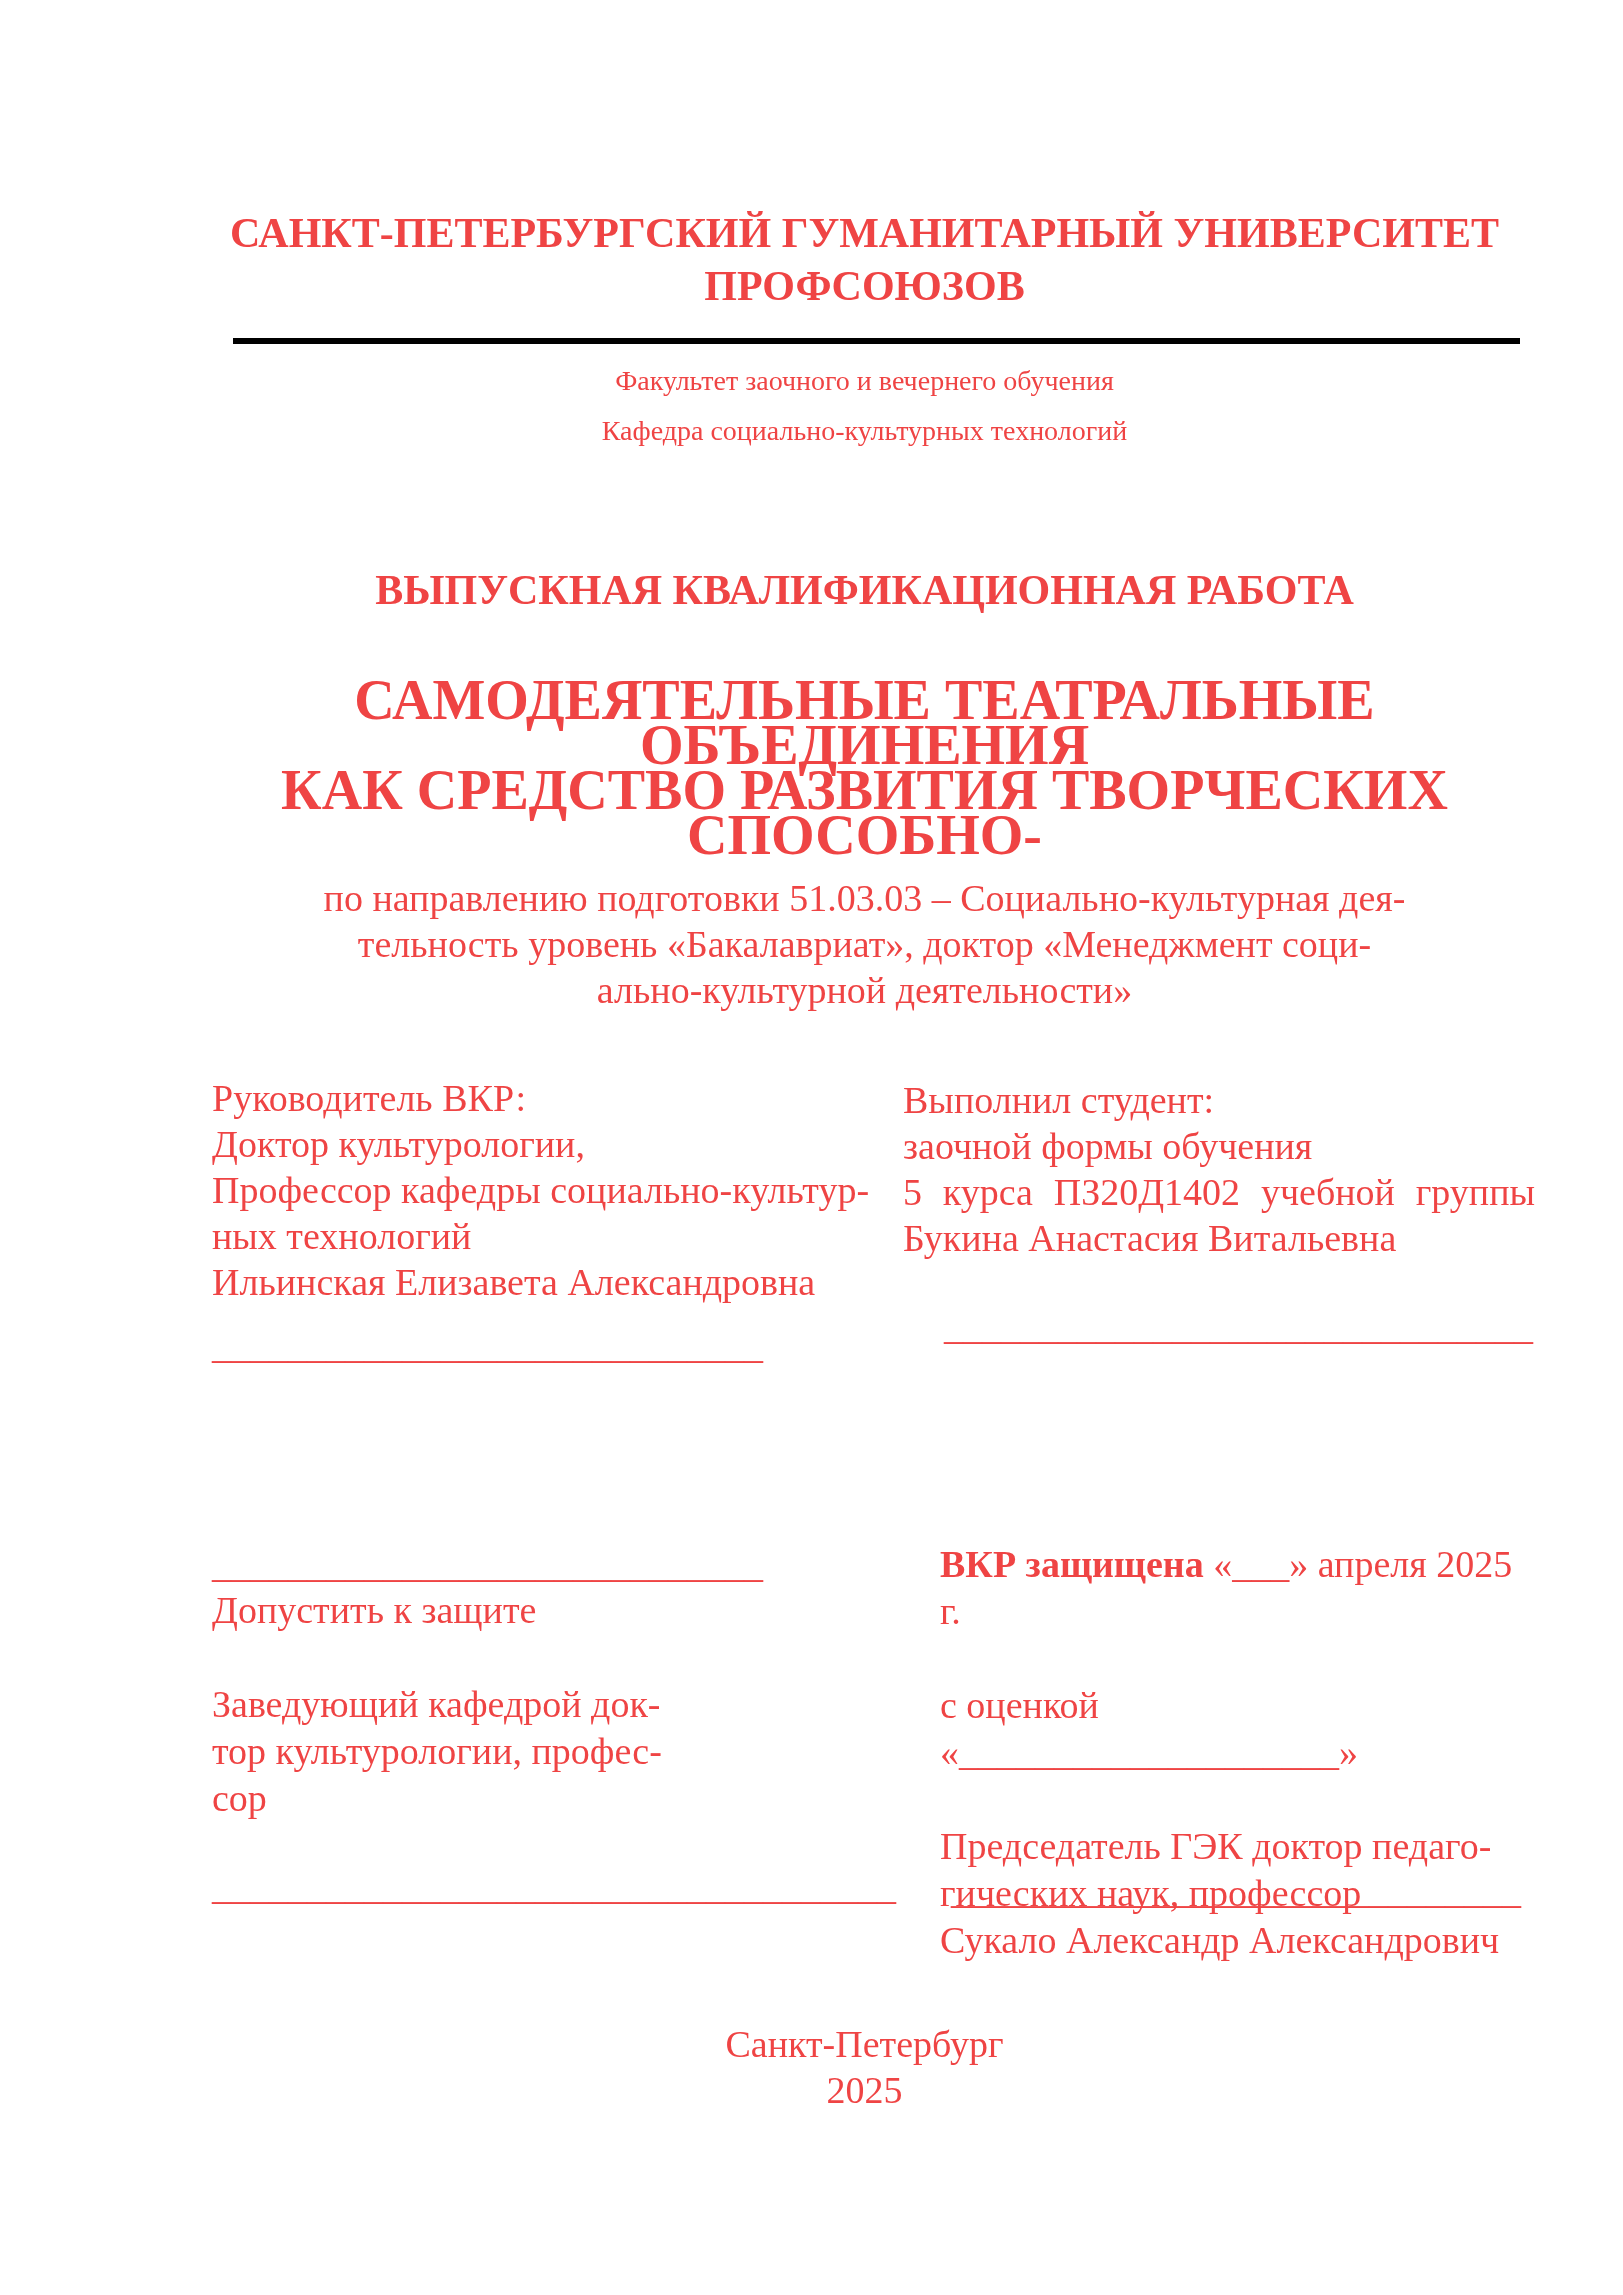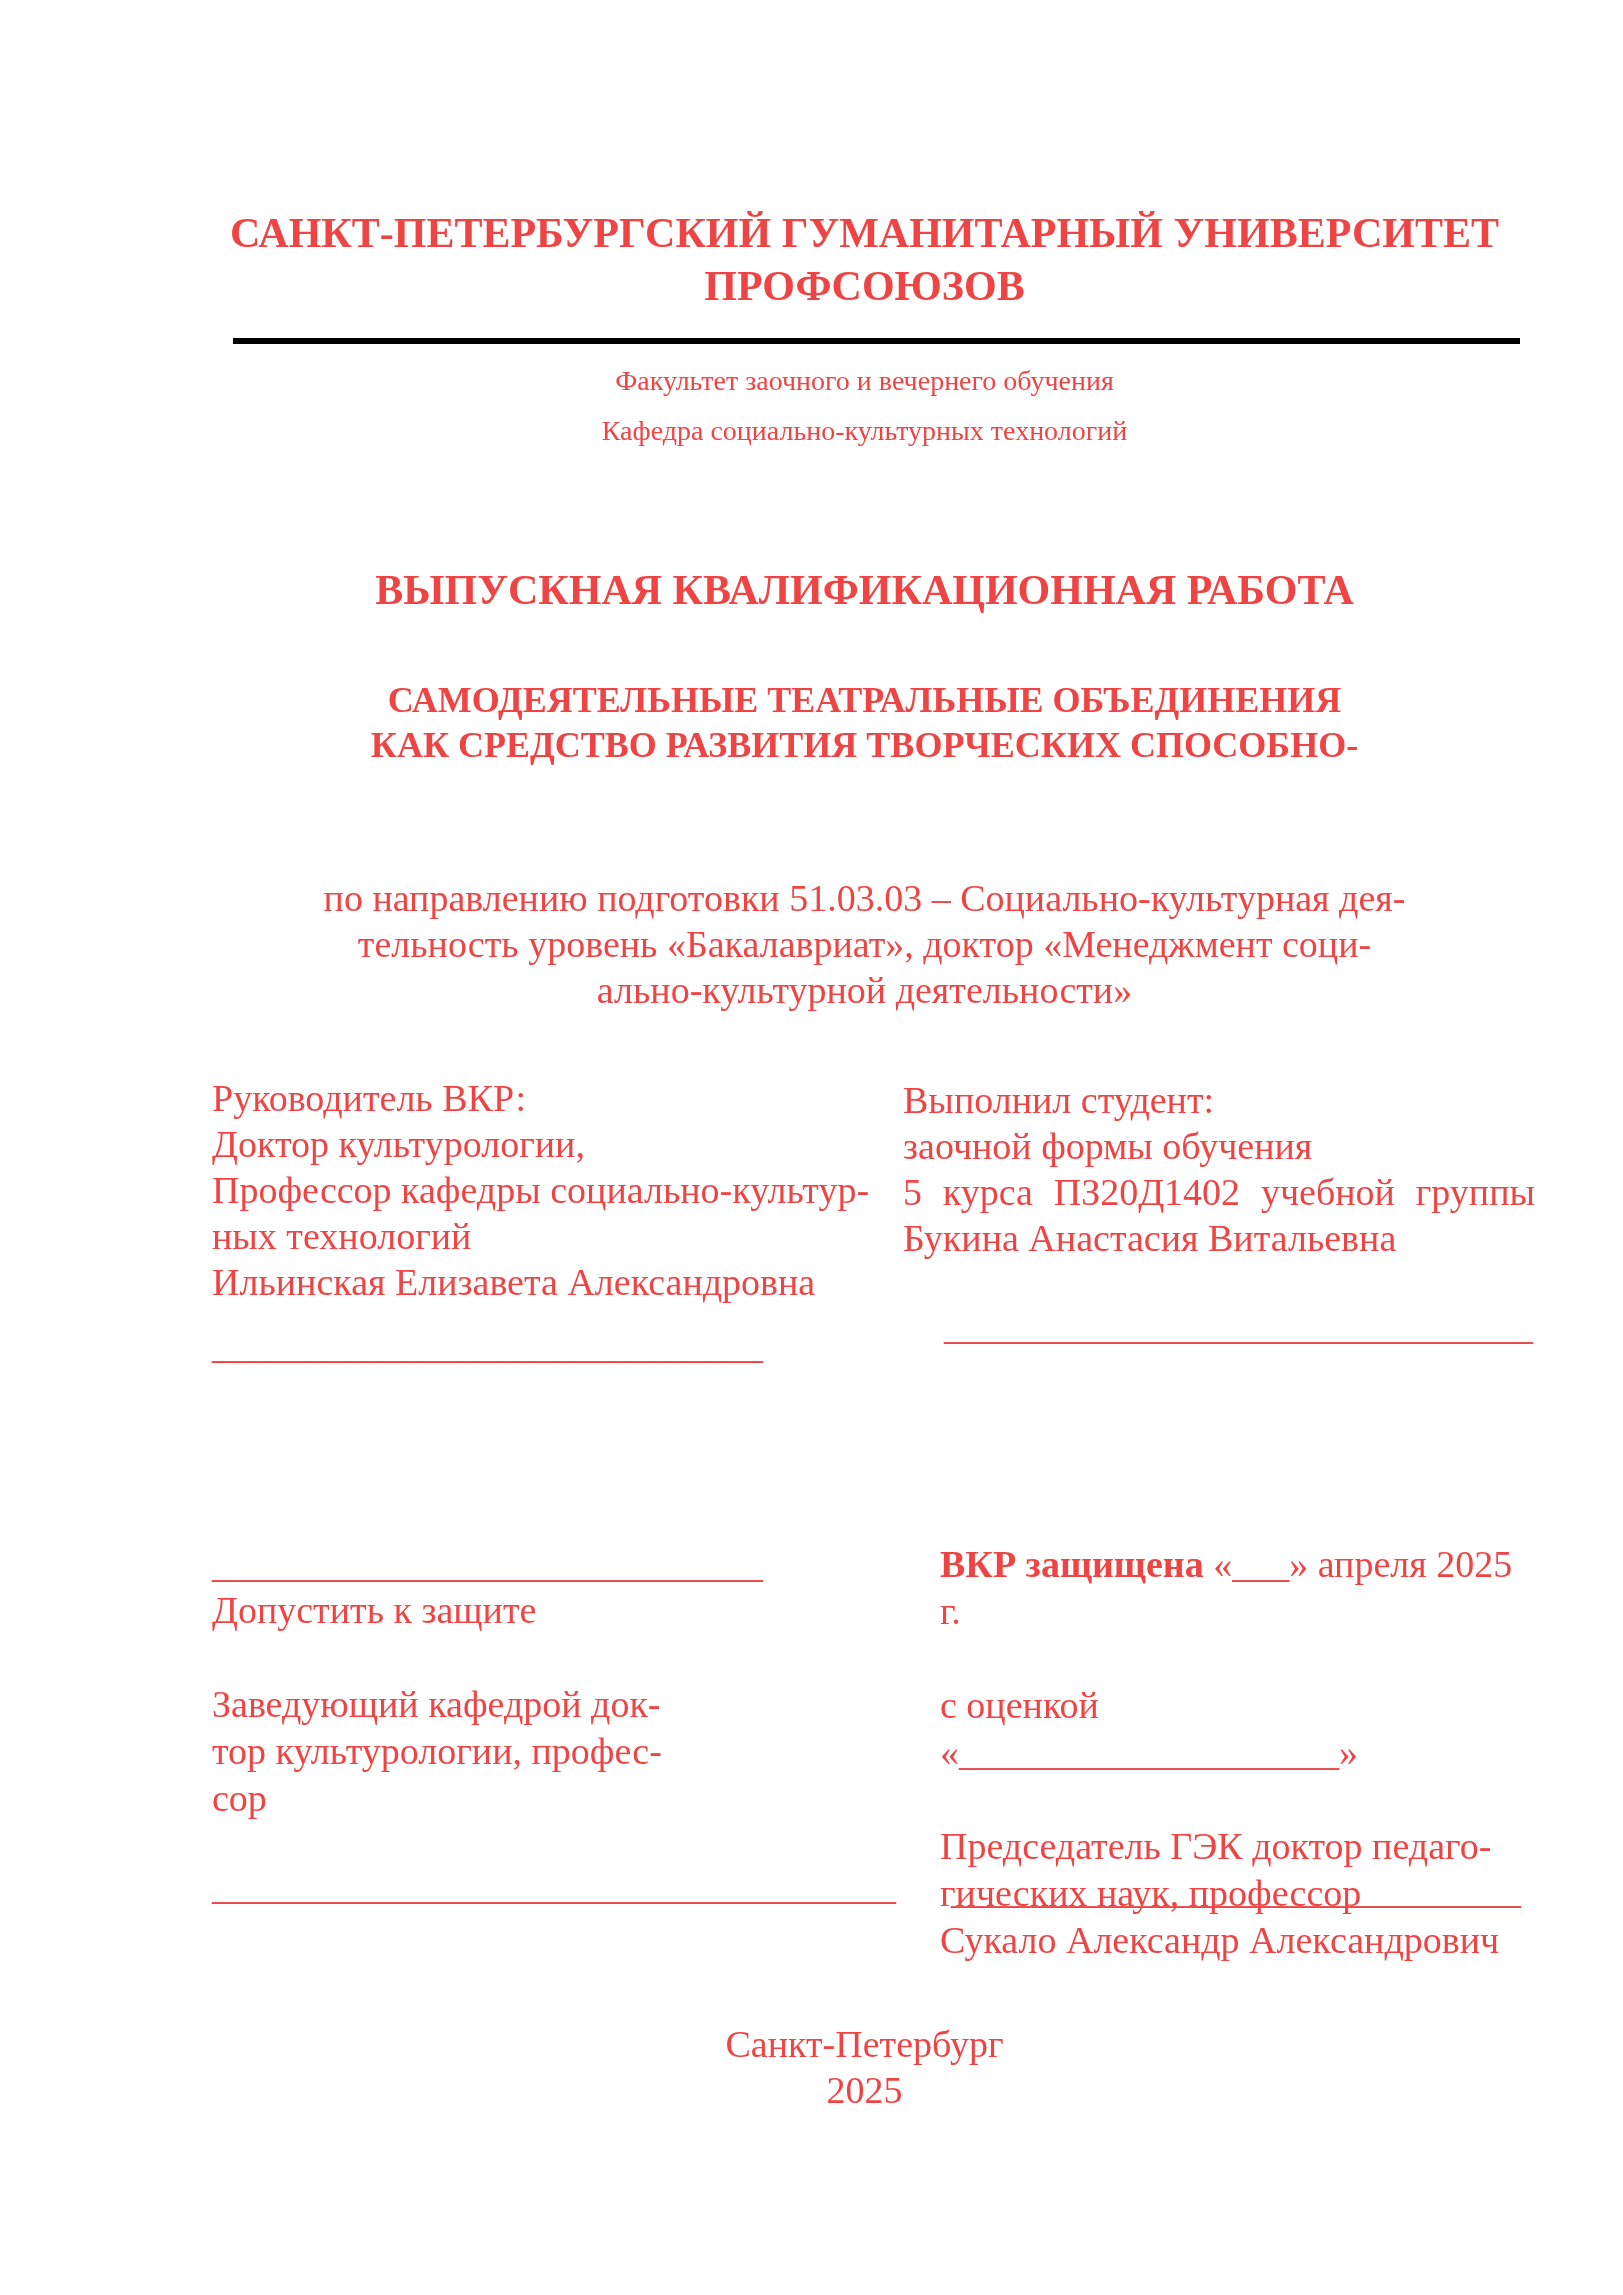--- a/index.html
+++ b/index.html
@@ -18,21 +18,21 @@
   }
   .abs { position: absolute; }
   .center { text-align: center; }
   .heading {
     font-weight: bold;
     font-size: 42px;
     line-height: 53px;
   }
   .theme {
     font-weight: bold;
-    font-size: 36px;
+    font-size: 56px;
     line-height: 45px;
   }
   .body-text {
     font-size: 38px;
     line-height: 46px;
   }
   .faculty-text {
     font-size: 28px;
     line-height: 50px;
   }

